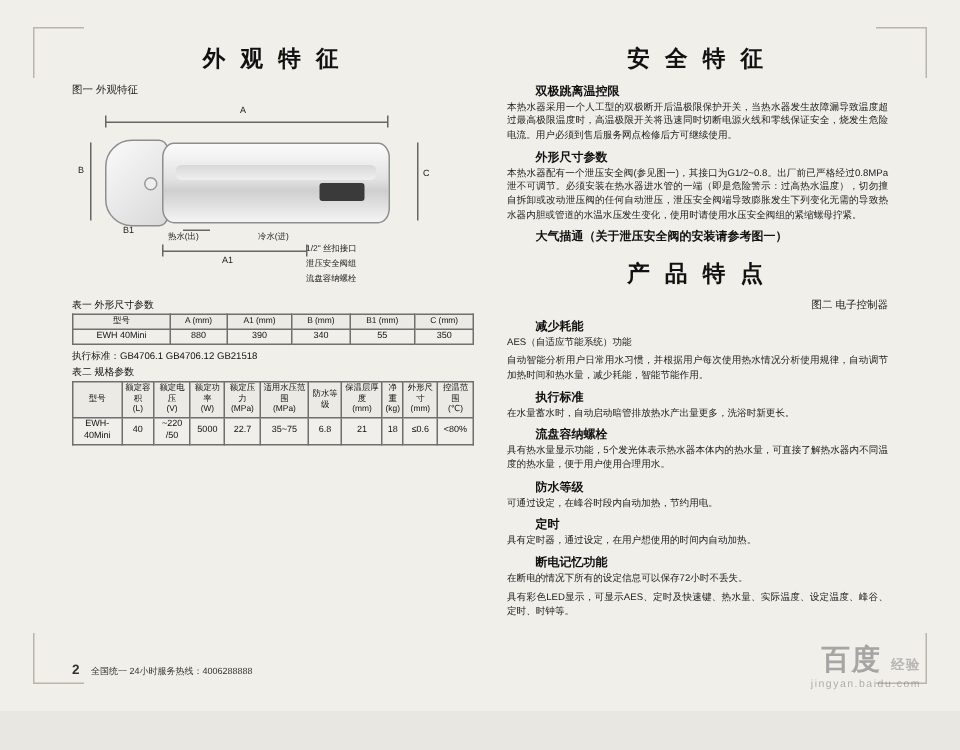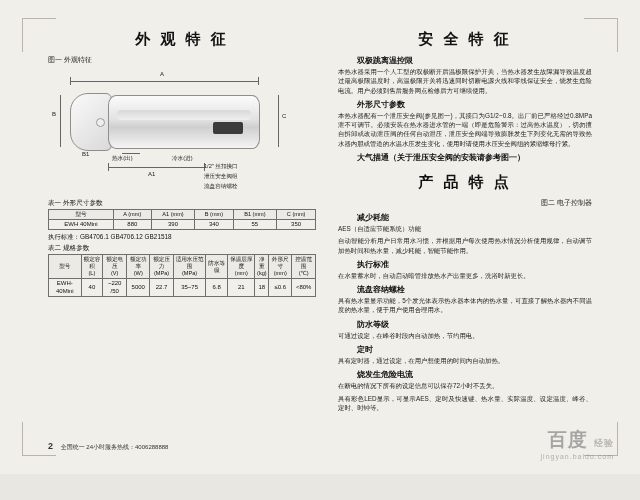--- a/index.html
+++ b/index.html
@@ -246,21 +246,21 @@
           <p class="body">AES（自适应节能系统）功能</p>
           <p class="body">自动智能分析用户日常用水习惯，并根据用户每次使用热水情况分析使用规律，自动调节加热时间和热水量，减少耗能，智能节能作用。</p>
           <div class="sub">执行标准</div>
           <p class="body">在水量蓄水时，自动启动暗管排放热水产出量更多，洗浴时新更长。</p>
           <div class="sub">流盘容纳螺栓</div>
           <p class="body">具有热水量显示功能，5个发光体表示热水器本体内的热水量，可直接了解热水器内不同温度的热水量，便于用户使用合理用水。</p>
           <div class="sub">防水等级</div>
           <p class="body">可通过设定，在峰谷时段内自动加热，节约用电。</p>
           <div class="sub">定时</div>
           <p class="body">具有定时器，通过设定，在用户想使用的时间内自动加热。</p>
-          <div class="sub">烧发生危险电流</div>
+          <div class="sub">断电记忆功能</div>
           <p class="body">在断电的情况下所有的设定信息可以保存72小时不丢失。</p>
           <p class="body">具有彩色LED显示，可显示AES、定时及快速键、热水量、实际温度、设定温度、峰谷、定时、时钟等。</p>
         </div>
     </div>
 
   </div>
 
   <div class="footer">
     <span class="pg">2</span>
     <span>全国统一   24小时服务热线：4006288888</span>

